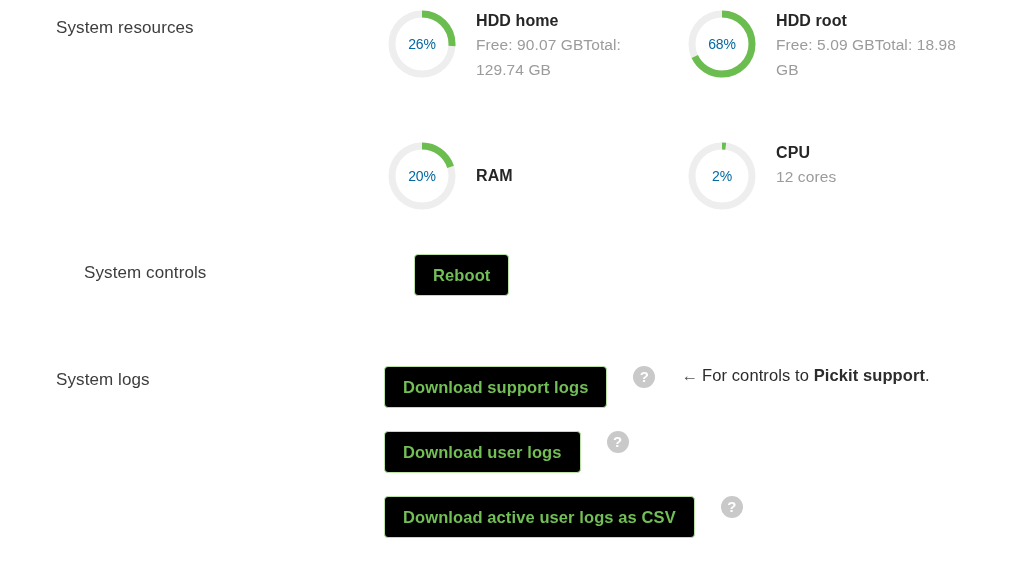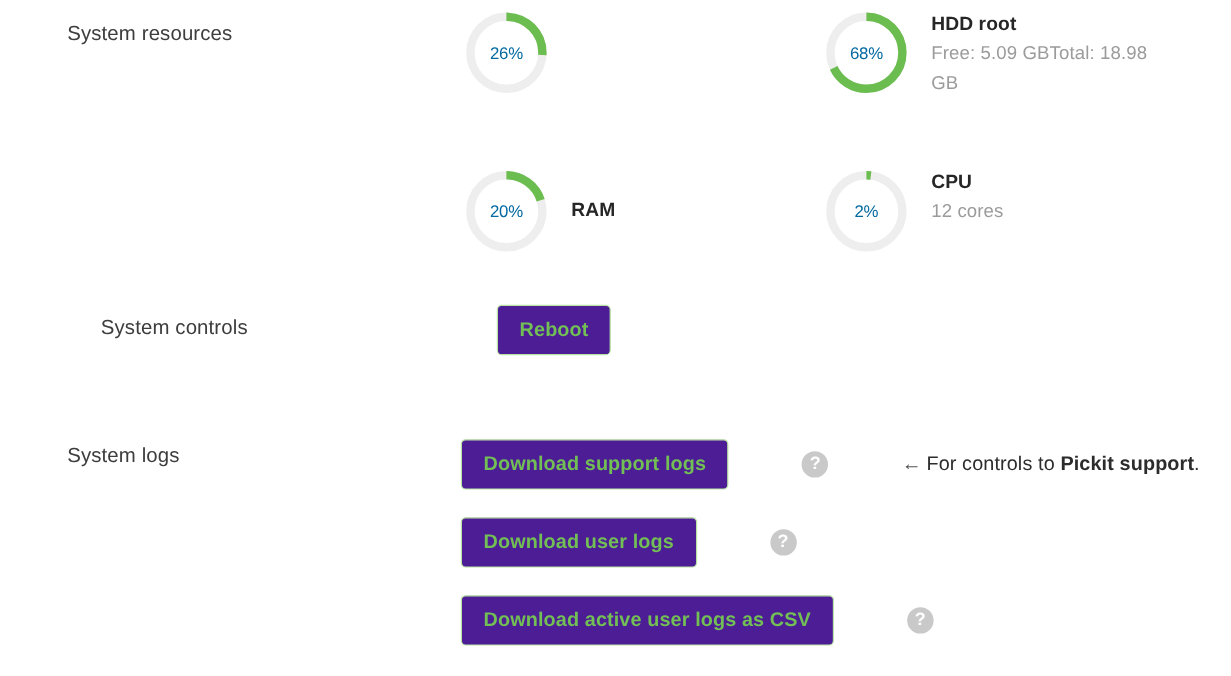--- a/index.html
+++ b/index.html
@@ -122,21 +122,21 @@
     left: 386px;
     top: 18px;
     display: flex;
     gap: 24px;
   }
 
   .btn {
     display: inline-flex;
     align-items: center;
     justify-content: center;
-    background: #4c1d95;
+    background: #000000;
     border: 1px solid #b9e2a5;
     border-radius: 4px;
     color: #72bf55;
     font-family: "Liberation Sans", sans-serif;
     font-size: 16.5px;
     font-weight: bold;
     letter-spacing: 0.1px;
     height: 42px;
     padding: 0 18px;
     cursor: pointer;
@@ -148,24 +148,23 @@
   #system-logs { top: 344px; height: 219px; }
   #system-logs .row-label { top: 26px; }
 
   .logs-wrap {
     position: absolute;
     left: 384px;
     top: 22px;
   }
   .log-line {
     display: flex;
-    align-items: center;
+    align-items: flex-start;
     height: 42px;
     margin-bottom: 23px;
-    gap: 35px;
   }
   .help-icon {
     width: 22px;
     height: 22px;
     border-radius: 50%;
     background: #c9c9c9;
     color: #ffffff;
     font-size: 15px;
     font-weight: bold;
     display: inline-flex;
@@ -202,20 +201,24 @@
       <div class="res-line">
 
         <div class="res-cell">
           <div class="donut">
             <svg viewBox="0 0 72 72" aria-hidden="true">
               <circle cx="36" cy="36" r="30" fill="none" stroke="#eeeeee" stroke-width="7"></circle>
               <circle cx="36" cy="36" r="30" fill="none" stroke="#6cbd4f" stroke-width="7" stroke-dasharray="49.01 139.49" stroke-linecap="butt"></circle>
             </svg>
             <div class="pct">26%</div>
           </div>
+          <div class="res-text">
+            <div class="res-title">HDD home</div>
+            <div class="res-sub">Free: 90.07 GBTotal: 129.74 GB</div>
+          </div>
         </div>
 
         <div class="res-cell">
           <div class="donut">
             <svg viewBox="0 0 72 72" aria-hidden="true">
               <circle cx="36" cy="36" r="30" fill="none" stroke="#eeeeee" stroke-width="7"></circle>
               <circle cx="36" cy="36" r="30" fill="none" stroke="#6cbd4f" stroke-width="7" stroke-dasharray="128.18 60.32" stroke-linecap="butt"></circle>
             </svg>
             <div class="pct">68%</div>
           </div>

